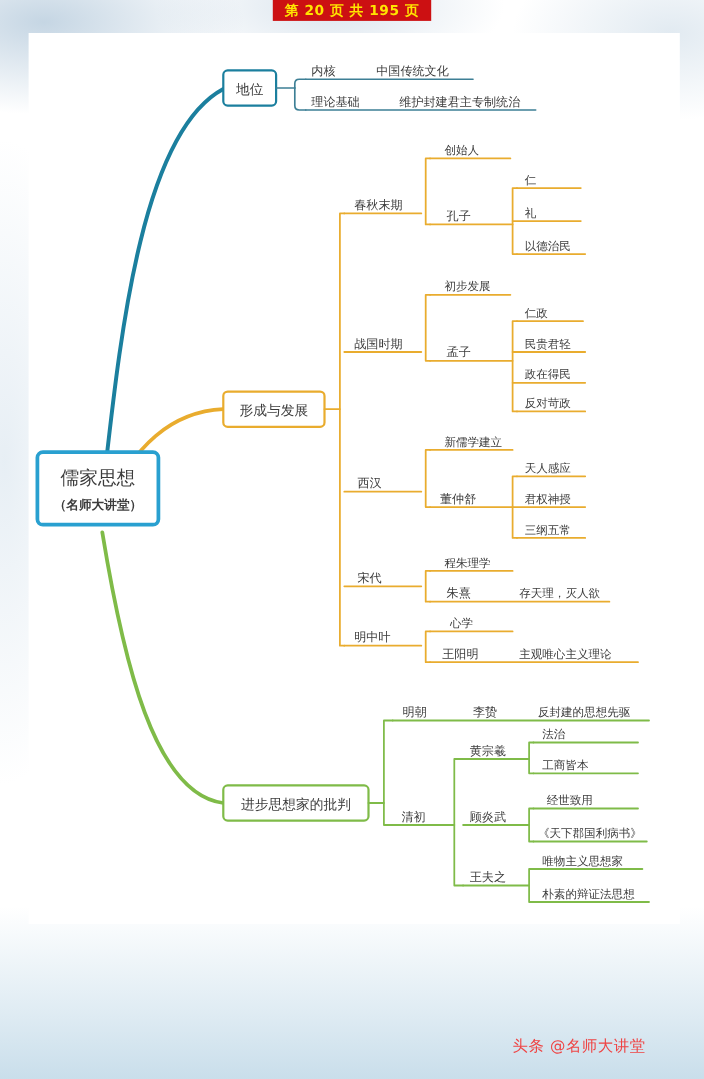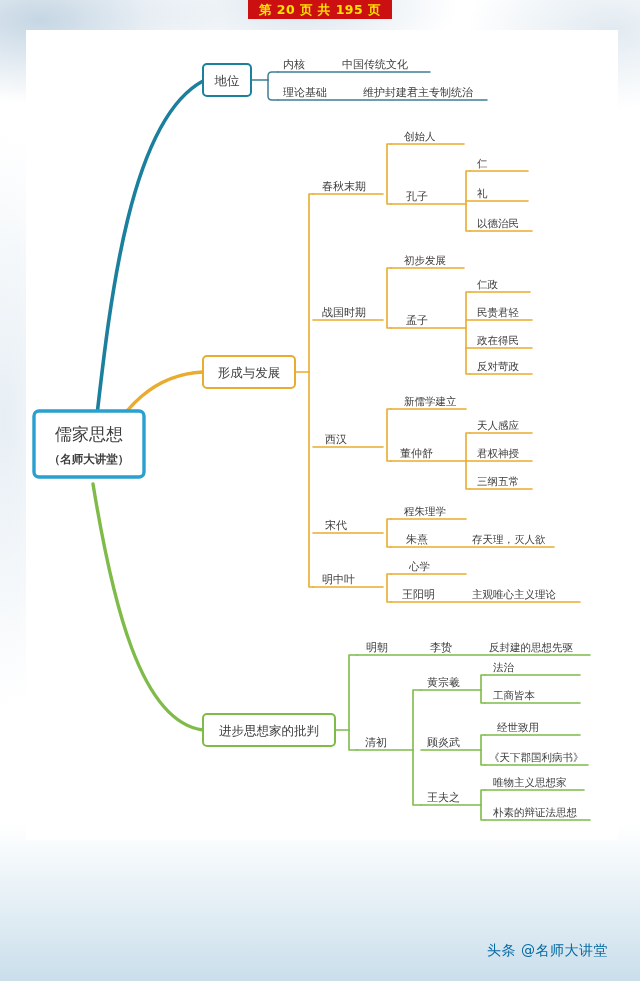--- a/index.html
+++ b/index.html
@@ -71,23 +71,23 @@
     left: 196px; top: 944px;
     font-size: 12px;
     font-weight: bold;
     color: #1d1d1d;
     letter-spacing: 1px;
     white-space: nowrap;
     font-family: "DejaVu Serif", "Liberation Serif", serif;
   }
   .footer-right {
     position: absolute;
-    left: 487px; top: 942px;
+    left: 466px; top: 942px;
     font-size: 14px;
-    color: #0369a1;
+    color: #ef4444;
     white-space: nowrap;
     letter-spacing: 0.5px;
   }
 </style>
 </head>
 <body>
 
 <div id="page">
 
   <div class="bg-wash"></div>

